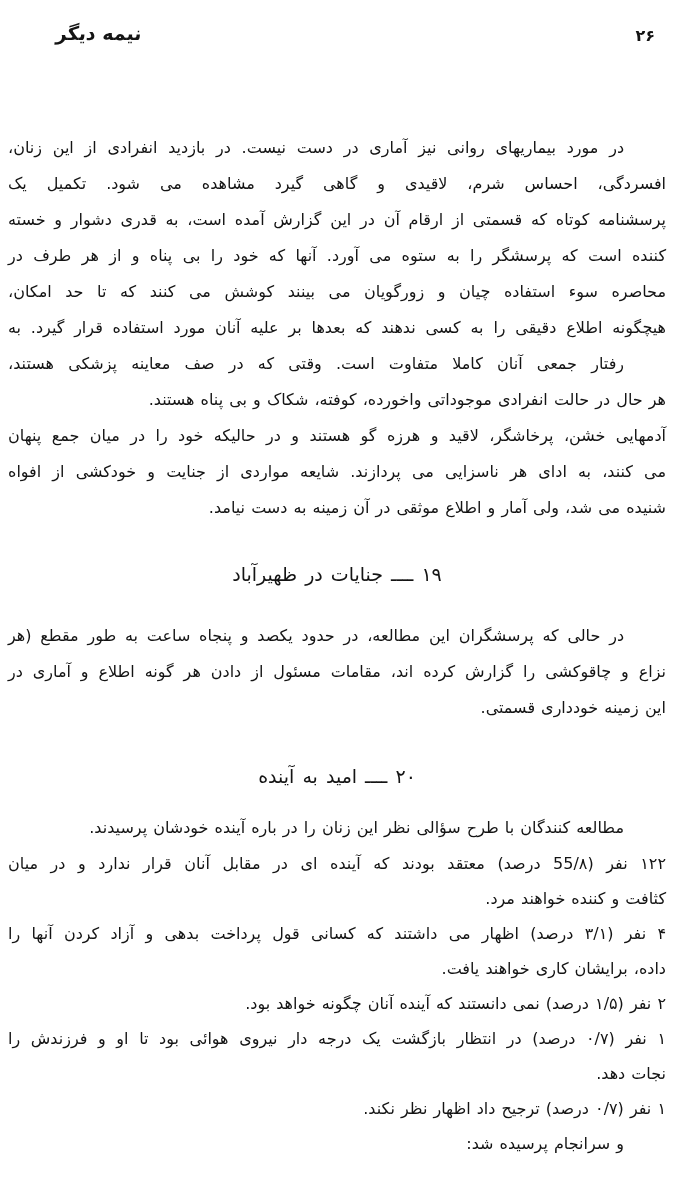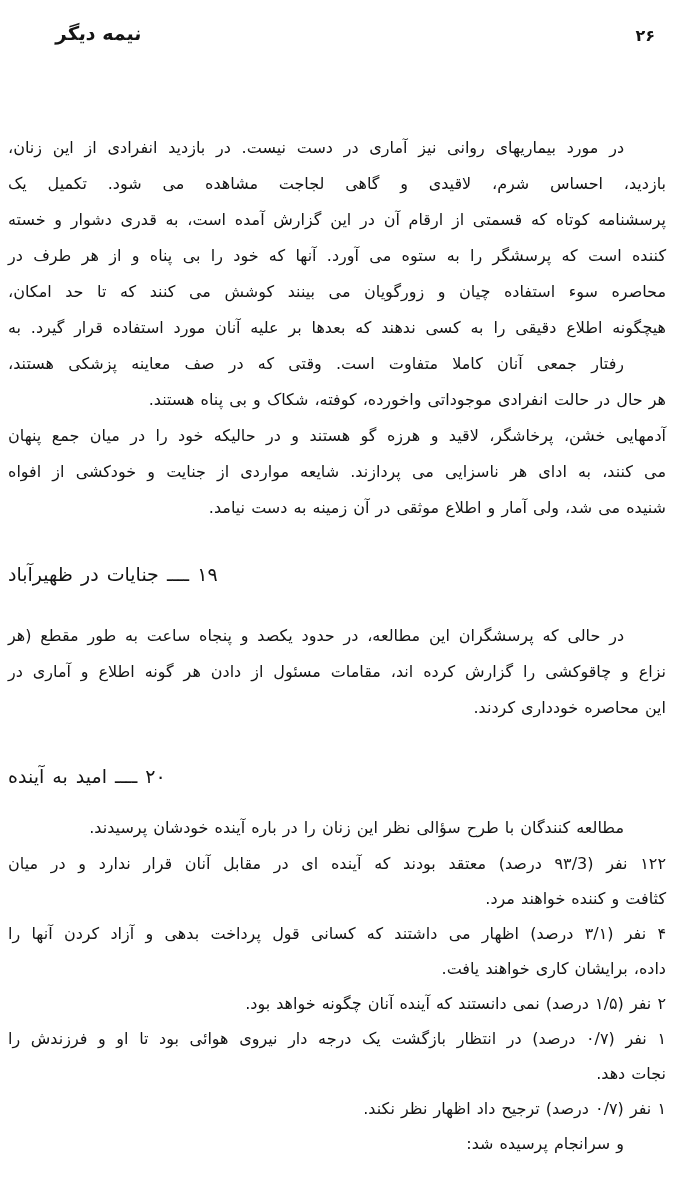--- a/index.html
+++ b/index.html
@@ -32,54 +32,54 @@
   .line{
     line-height:36px;
     text-align:right;
     word-spacing:1px;
   }
   .line.full{text-align:justify;text-align-last:justify;}
   .line.first{padding-right:42px;text-align:justify;text-align-last:justify;}
   .line.first-end{padding-right:42px;}
   .line.tight{line-height:35px;}
   .heading{
-    direction:rtl;text-align:left;
+    direction:rtl;text-align:center;
     font-size:19px;line-height:36px;
     word-spacing:2px;
   }
   .heading.h1{margin:30px 0 26px 0;}
   .heading.h2{margin:32px 0 16px 0;}
 </style>
 </head>
 <body>
 
 <div class="page">
   <div class="running-head">
     <span class="running-title">نیمه دیگر</span>
     <span class="page-number">۲۶</span>
   </div>
   <div class="body-text" id="body-root">
       <div class="line first">در مورد بیماریهای روانی نیز آماری در دست نیست. در بازدید انفرادی از این زنان،</div>
-      <div class="line full">بازدید، احساس شرم، لاقیدی و گاهی لجاجت مشاهده می شود. تکمیل یک</div>
+      <div class="line full">افسردگی، احساس شرم، لاقیدی و گاهی گیرد مشاهده می شود. تکمیل یک</div>
       <div class="line full">پرسشنامه کوتاه که قسمتی از ارقام آن در این گزارش آمده است، به قدری دشوار و خسته</div>
       <div class="line full">کننده است که پرسشگر را به ستوه می آورد. آنها که خود را بی پناه و از هر طرف در</div>
       <div class="line full">محاصره سوء استفاده چیان و زورگویان می بینند کوشش می کنند که تا حد امکان،</div>
       <div class="line full">هیچگونه اطلاع دقیقی را به کسی ندهند که بعدها بر علیه آنان مورد استفاده قرار گیرد. به</div>
       <div class="line first">رفتار جمعی آنان کاملا متفاوت است. وقتی که در صف معاینه پزشکی هستند،</div>
       <div class="line end">هر حال در حالت انفرادی موجوداتی واخورده، کوفته، شکاک و بی پناه هستند.</div>
       <div class="line full">آدمهایی خشن، پرخاشگر، لاقید و هرزه گو هستند و در حالیکه خود را در میان جمع پنهان</div>
       <div class="line full">می کنند، به ادای هر ناسزایی می پردازند. شایعه مواردی از جنایت و خودکشی از افواه</div>
       <div class="line end">شنیده می شد، ولی آمار و اطلاع موثقی در آن زمینه به دست نیامد.</div>
       <div class="heading h1">۱۹ ــــ جنایات در ظهیرآباد</div>
       <div class="line first">در حالی که پرسشگران این مطالعه، در حدود یکصد و پنجاه ساعت به طور مقطع (هر</div>
       <div class="line full">نزاع و چاقوکشی را گزارش کرده اند، مقامات مسئول از دادن هر گونه اطلاع و آماری در</div>
-      <div class="line end">این محاصره خودداری کردند.</div>
+      <div class="line end">این زمینه خودداری قسمتی.</div>
       <div class="heading h2">۲۰ ــــ امید به آینده</div>
       <div class="line first-end">مطالعه کنندگان با طرح سؤالی نظر این زنان را در باره آینده خودشان پرسیدند.</div>
-      <div class="line full tight">۱۲۲ نفر (۹۳/3 درصد) معتقد بودند که آینده ای در مقابل آنان قرار ندارد و در میان</div>
+      <div class="line full tight">۱۲۲ نفر (55/۸ درصد) معتقد بودند که آینده ای در مقابل آنان قرار ندارد و در میان</div>
       <div class="line end tight">کثافت و کننده خواهند مرد.</div>
       <div class="line full tight">۴ نفر (۳/۱ درصد) اظهار می داشتند که کسانی قول پرداخت بدهی و آزاد کردن آنها را</div>
       <div class="line end tight">داده، برایشان کاری خواهند یافت.</div>
       <div class="line end tight">۲ نفر (۱/۵ درصد) نمی دانستند که آینده آنان چگونه خواهد بود.</div>
       <div class="line full tight">۱ نفر (۰/۷ درصد) در انتظار بازگشت یک درجه دار نیروی هوائی بود تا او و فرزندش را</div>
       <div class="line end tight">نجات دهد.</div>
       <div class="line end tight">۱ نفر (۰/۷ درصد) ترجیح داد اظهار نظر نکند.</div>
       <div class="line first-end">و سرانجام پرسیده شد:</div>
     </div>
 </div>

